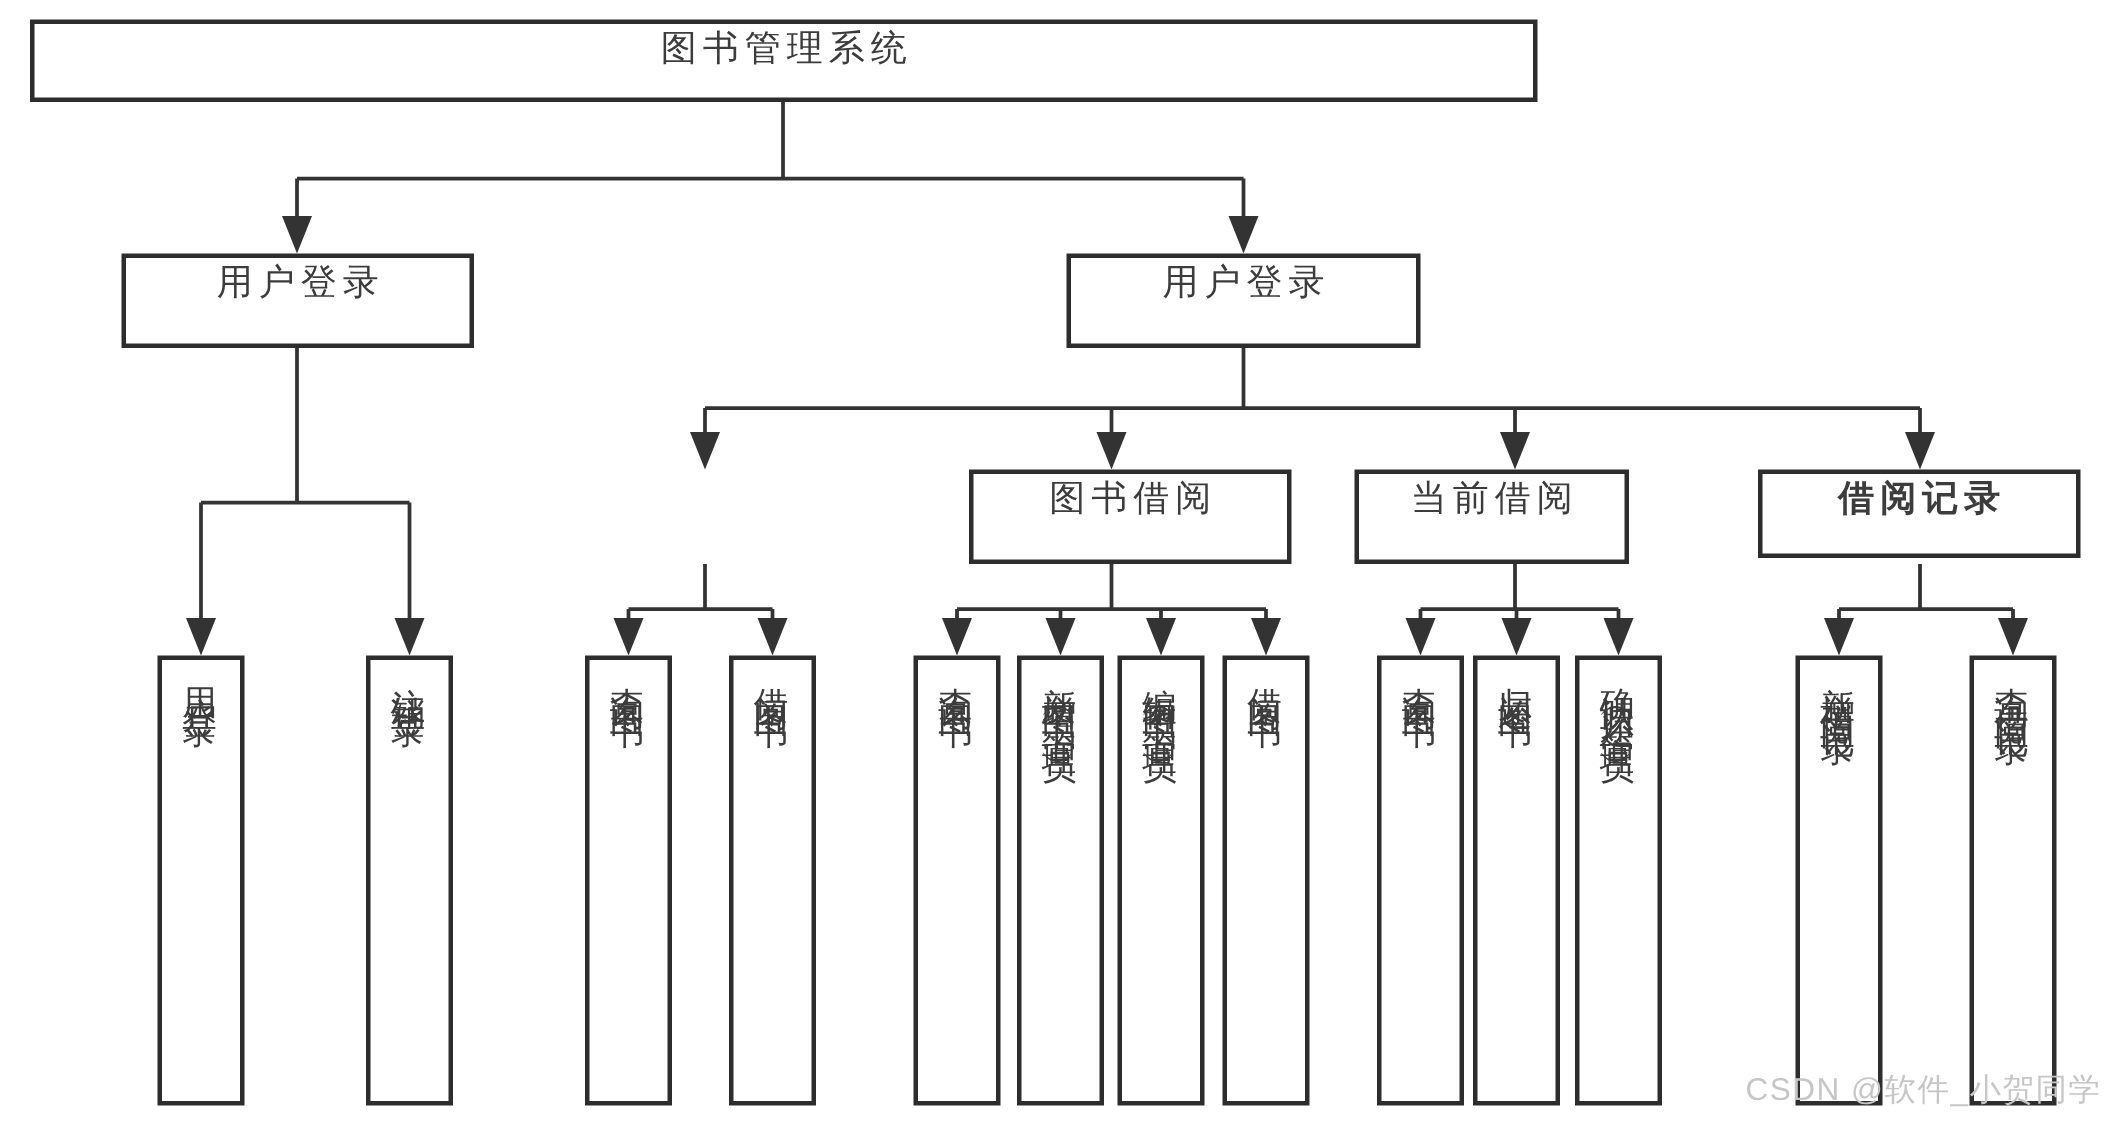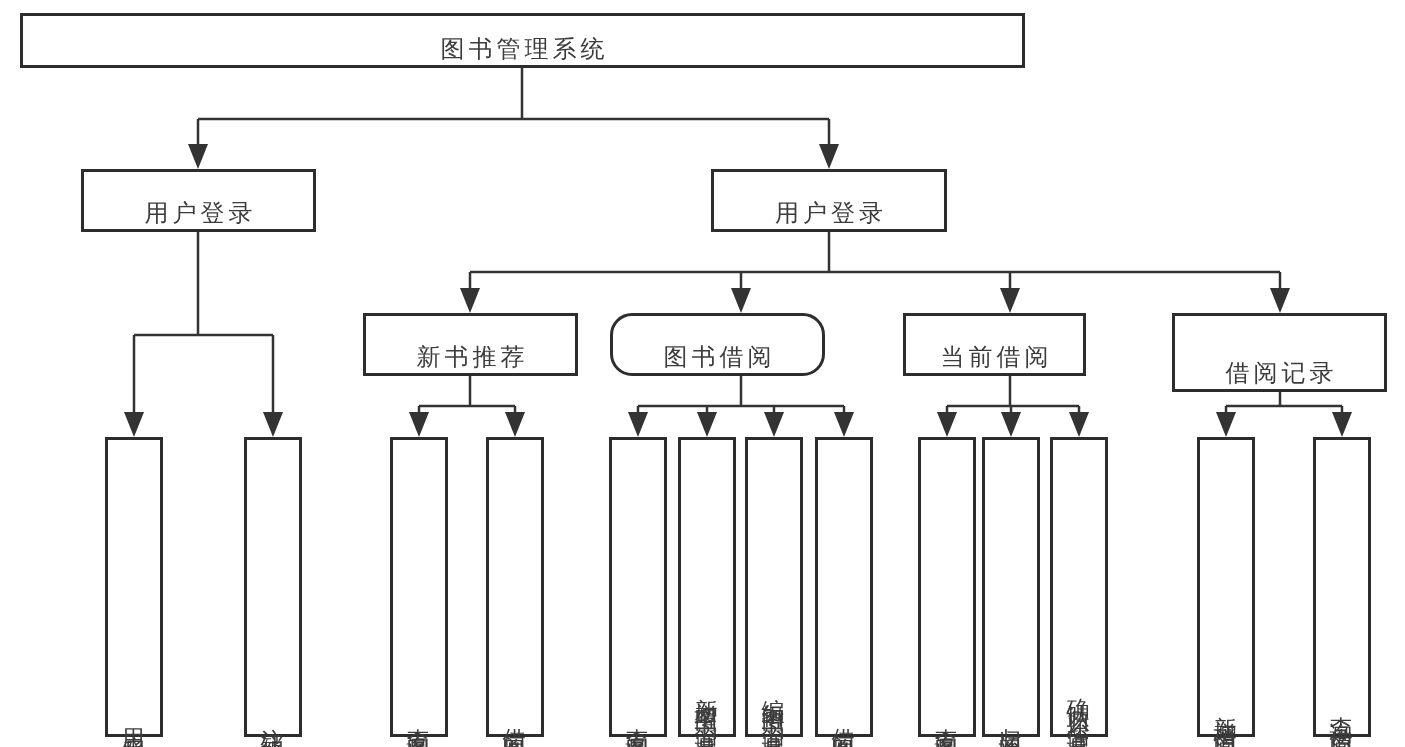--- a/index.html
+++ b/index.html
@@ -11,21 +11,21 @@
     position:relative; width:1405px; height:747px;
     background:var(--background); overflow:hidden;
     font-family:"Liberation Sans","DejaVu Sans",sans-serif;
   }
   .connector-layer{position:absolute;left:0;top:0;width:1405px;height:747px;}
   .cline{stroke:var(--line,#333);stroke-width:2.5;fill:none;}
   .ahead{fill:var(--line,#333);stroke:none;}
   .node{
     position:absolute; box-sizing:border-box;
     background:var(--box_bg); border:3px solid var(--border);
-    display:flex; align-items:flex-end; justify-content:center;
+    display:flex; align-items:flex-start; justify-content:center;
     color:var(--text);
   }
   .hnode span{
     font-size:24px; letter-spacing:4px; text-indent:4px;
     white-space:nowrap; color:var(--text);
   }
   .vnode span{
     writing-mode:vertical-rl; text-orientation:mixed;
     font-size:23px; letter-spacing:6px;
     white-space:nowrap; color:var(--text);
@@ -81,30 +81,27 @@
     <span>图书管理系统</span>
   </div>
 
   <div class="node hnode" style="left:81px;top:169px;width:235px;height:63px;">
     <span>用户登录</span>
   </div>
   <div class="node hnode" style="left:711px;top:169px;width:236px;height:63px;">
     <span>用户登录</span>
   </div>
 
-  <div class="node hnode" style="left:363px;top:313px;width:215px;height:63px;">
-    <span>新书推荐</span>
-  </div>
-  <div class="node hnode" style="left:610px;top:313px;width:215px;height:63px;border-radius:22px;">
+  <div class="node hnode" style="left:646px;top:313px;width:215px;height:63px;">
     <span>图书借阅</span>
   </div>
   <div class="node hnode" style="left:903px;top:313px;width:183px;height:63px;">
     <span>当前借阅</span>
   </div>
-  <div class="node hnode" style="left:1172px;top:313px;width:215px;height:79px;">
+  <div class="node hnode" style="left:1172px;top:313px;width:215px;height:59px;font-weight:bold;">
     <span>借阅记录</span>
   </div>
 
   <div class="node vnode" style="left:105px;top:437px;width:58px;height:300px;">
     <span>用户登录</span>
   </div>
   <div class="node vnode" style="left:244px;top:437px;width:58px;height:300px;">
     <span>注销登录</span>
   </div>
 
@@ -138,13 +135,14 @@
     <span>确认归还（管理员）</span>
   </div>
 
   <div class="node vnode" style="left:1197px;top:437px;width:58px;height:300px;">
     <span>新增借阅记录</span>
   </div>
   <div class="node vnode" style="left:1313px;top:437px;width:58px;height:300px;">
     <span>查询借阅记录</span>
   </div>
 
+  <div class="watermark">CSDN @软件_小贺同学</div>
 </div>
 
 </body></html>

